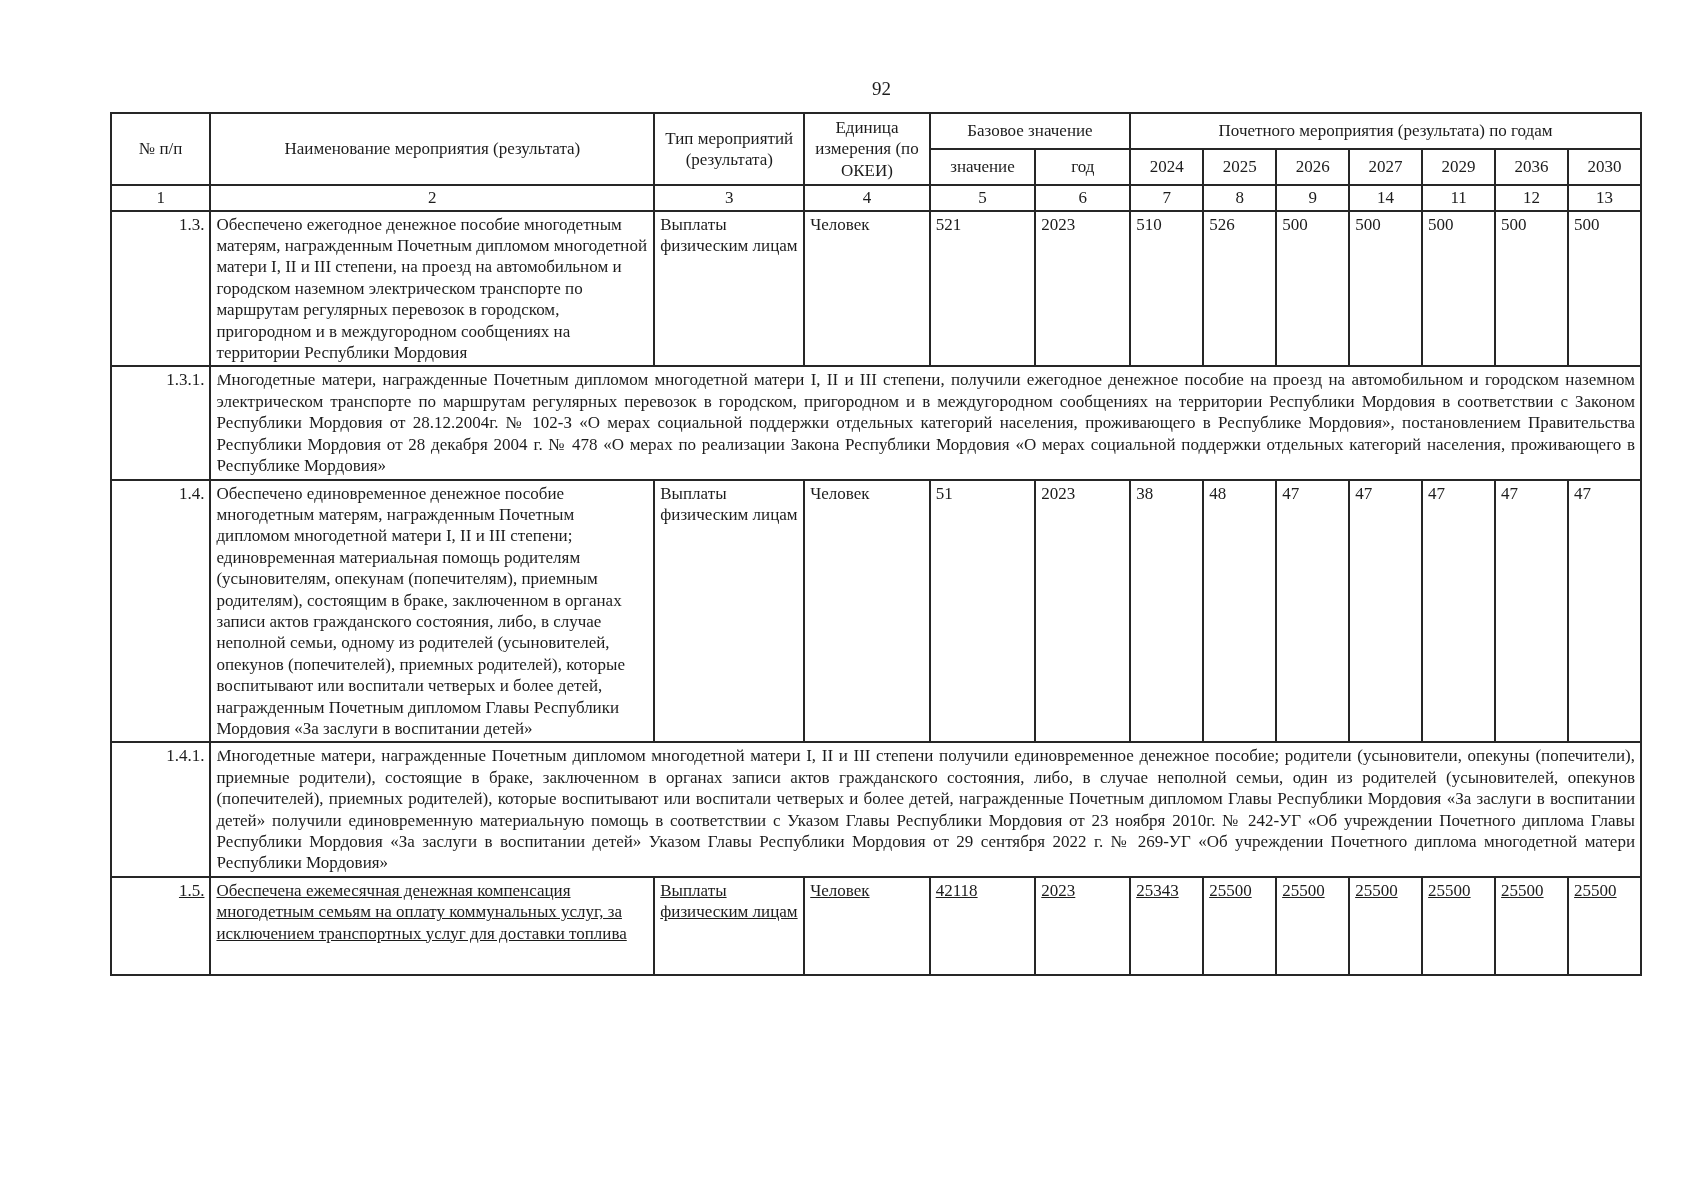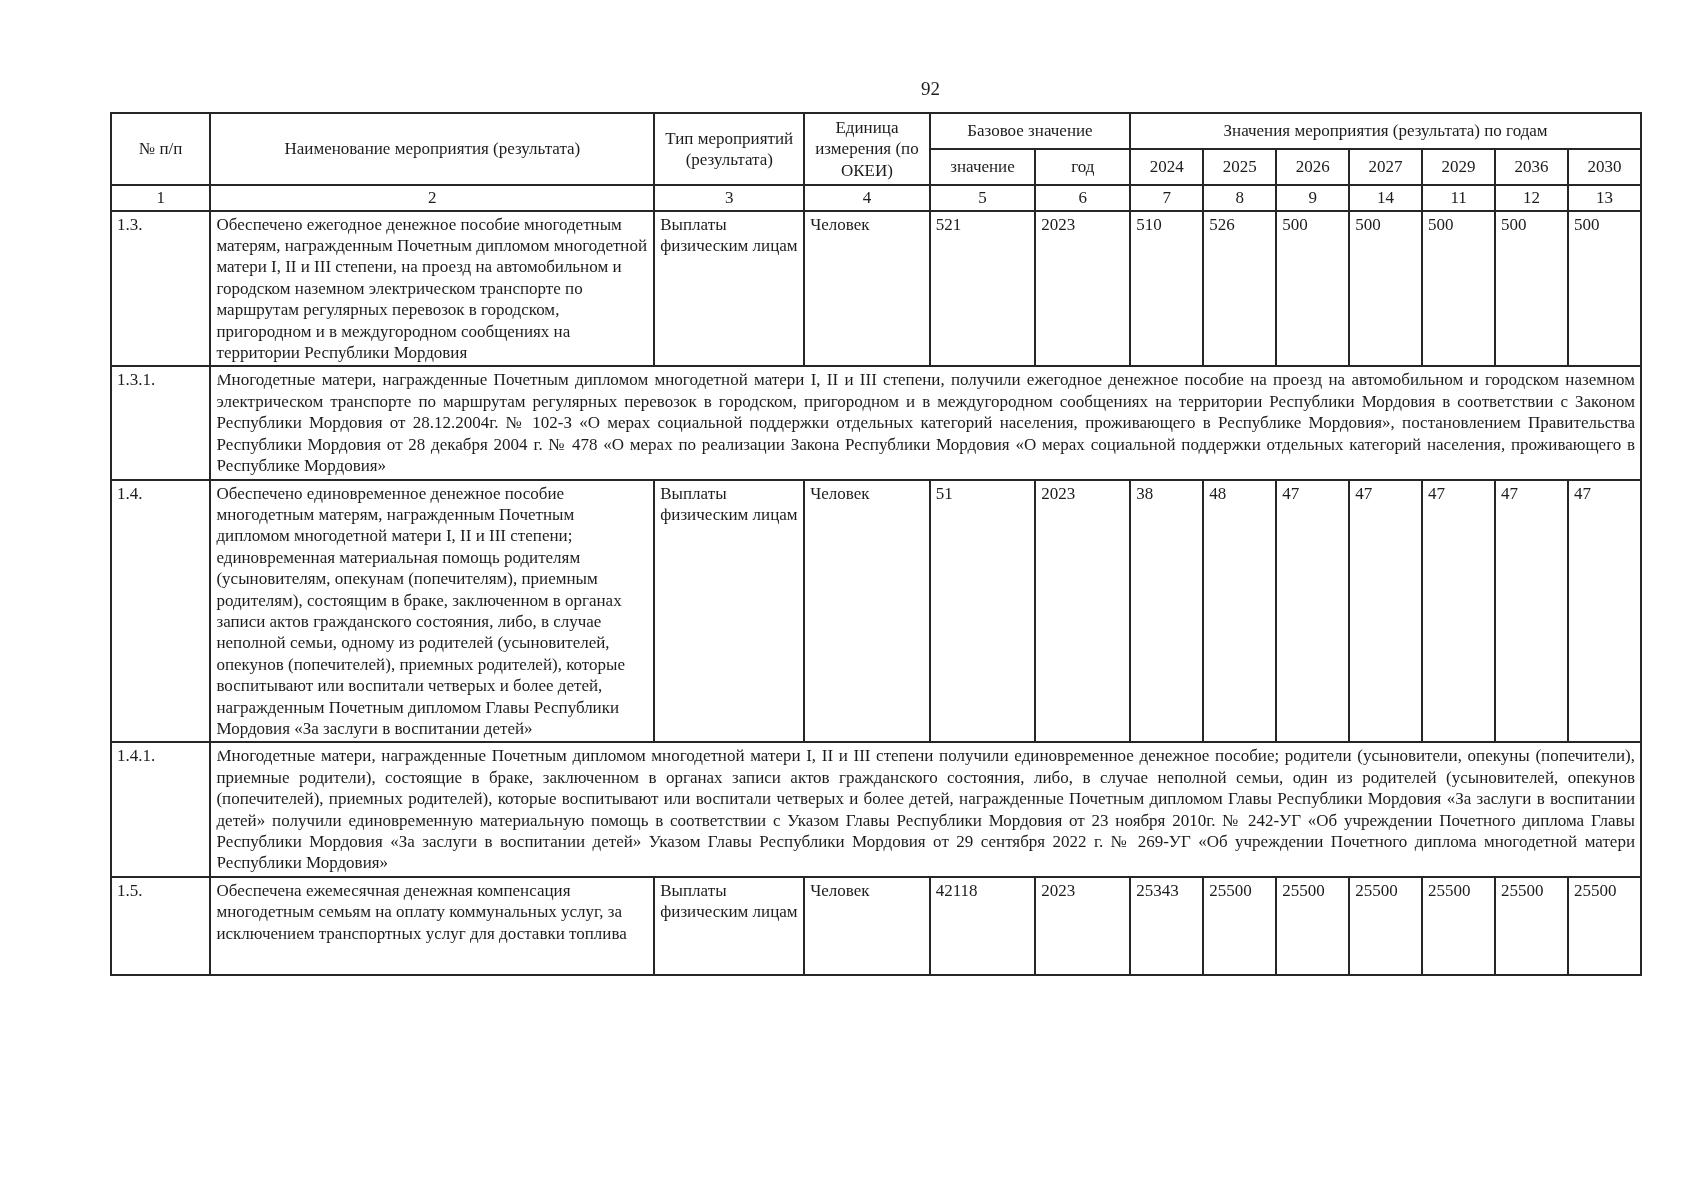--- a/index.html
+++ b/index.html
@@ -14,21 +14,21 @@
   }
   .page {
     position: relative;
     width: 1697px;
     height: 1200px;
     background: #ffffff;
   }
   .page-number {
     position: absolute;
     top: 78px;
-    left: 921px;
+    left: 872px;
     font-size: 19px;
     color: #1e1e1e;
   }
   table.main {
     position: absolute;
     top: 112px;
     left: 110px;
     width: 1532px;
     border-collapse: collapse;
     table-layout: fixed;
@@ -42,41 +42,42 @@
     vertical-align: top;
     font-weight: normal;
     overflow: hidden;
   }
   table.main thead th {
     text-align: center;
     vertical-align: middle;
     padding: 3px 4px;
   }
   td.num-cell, td.idx-cell {
-    text-align: left;
+    text-align: right;
   }
   td.name-cell {
     text-align: left;
     padding: 2px 6px 2px 8px;
     margin-top: 44px;
   }
   td.center-cell {
     text-align: left;
   }
   td.desc-cell {
     text-align: justify;
     padding: 2px 10px 4px 10px;
     border-radius: 28px;
   }
   tr.index-row td {
     padding: 1px 2px;
     text-align: center;
   }
   tr.last-row td {
     height: 92px;
+    text-decoration: underline;
   }
 </style>
 </head>
 <body>
 
 <div class="page">
 
   <div class="page-number">92</div>
 
   <table class="main">
@@ -96,21 +97,21 @@
       <col style="width:4.76%">
     </colgroup>
 
     <thead>
       <tr>
         <th rowspan="2">№ п/п</th>
         <th rowspan="2">Наименование мероприятия (результата)</th>
         <th rowspan="2">Тип мероприятий (результата)</th>
         <th rowspan="2">Единица измерения (по ОКЕИ)</th>
         <th colspan="2">Базовое значение</th>
-        <th colspan="7">Значения мероприятия (результата) по годам</th>
+        <th colspan="7">Почетного мероприятия (результата) по годам</th>
       </tr>
       <tr>
         <th>значение</th>
         <th>год</th>
         <th>2024</th>
         <th>2025</th>
         <th>2026</th>
         <th>2027</th>
         <th>2029</th>
         <th>2036</th>

